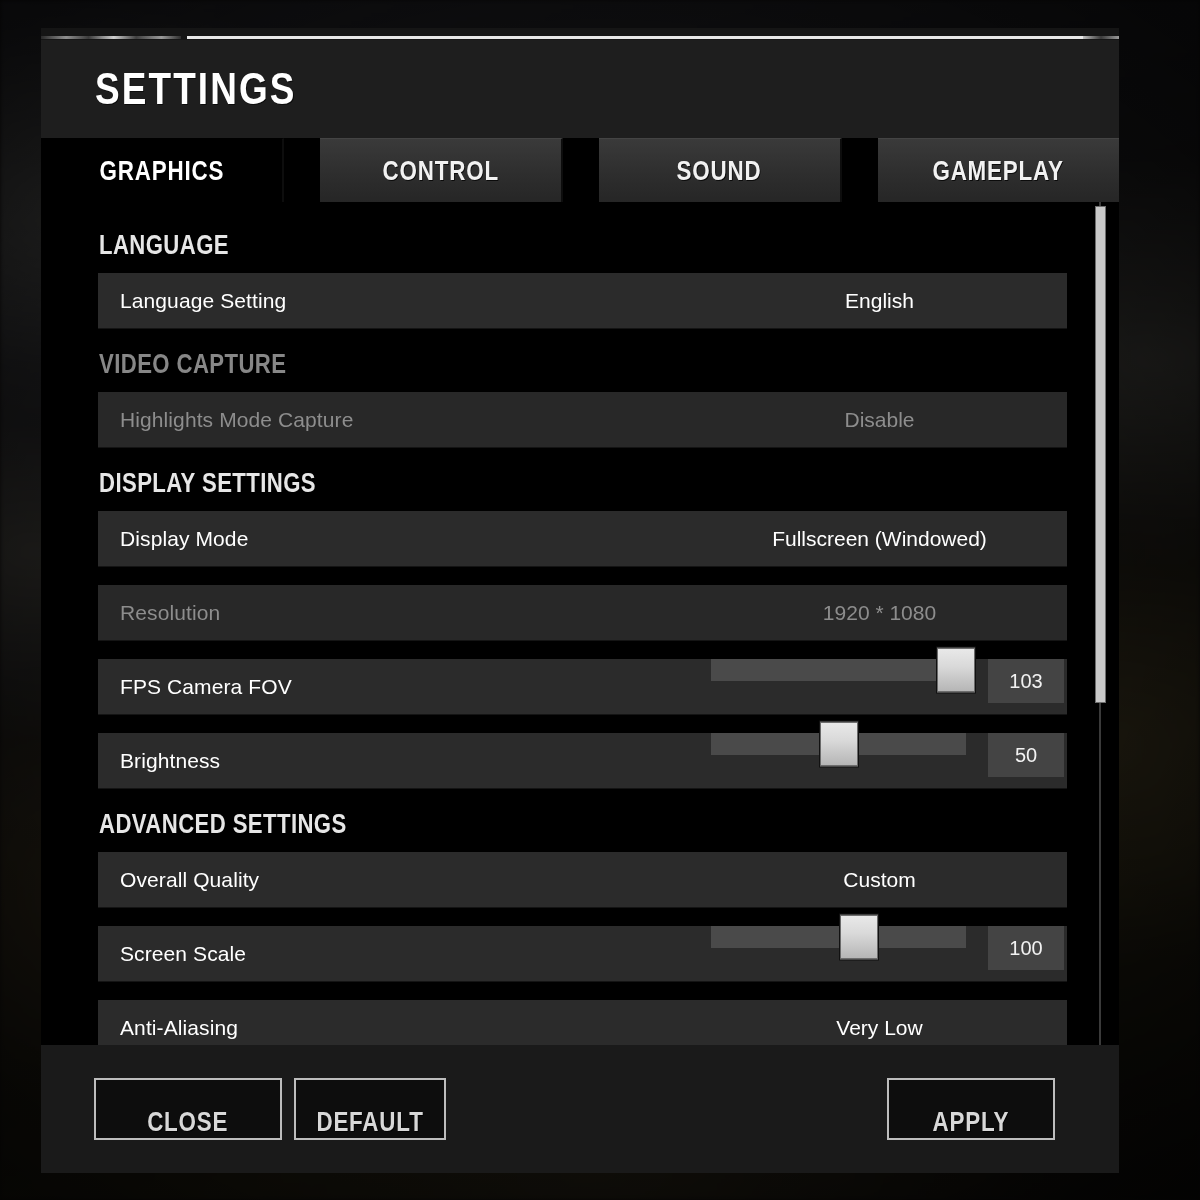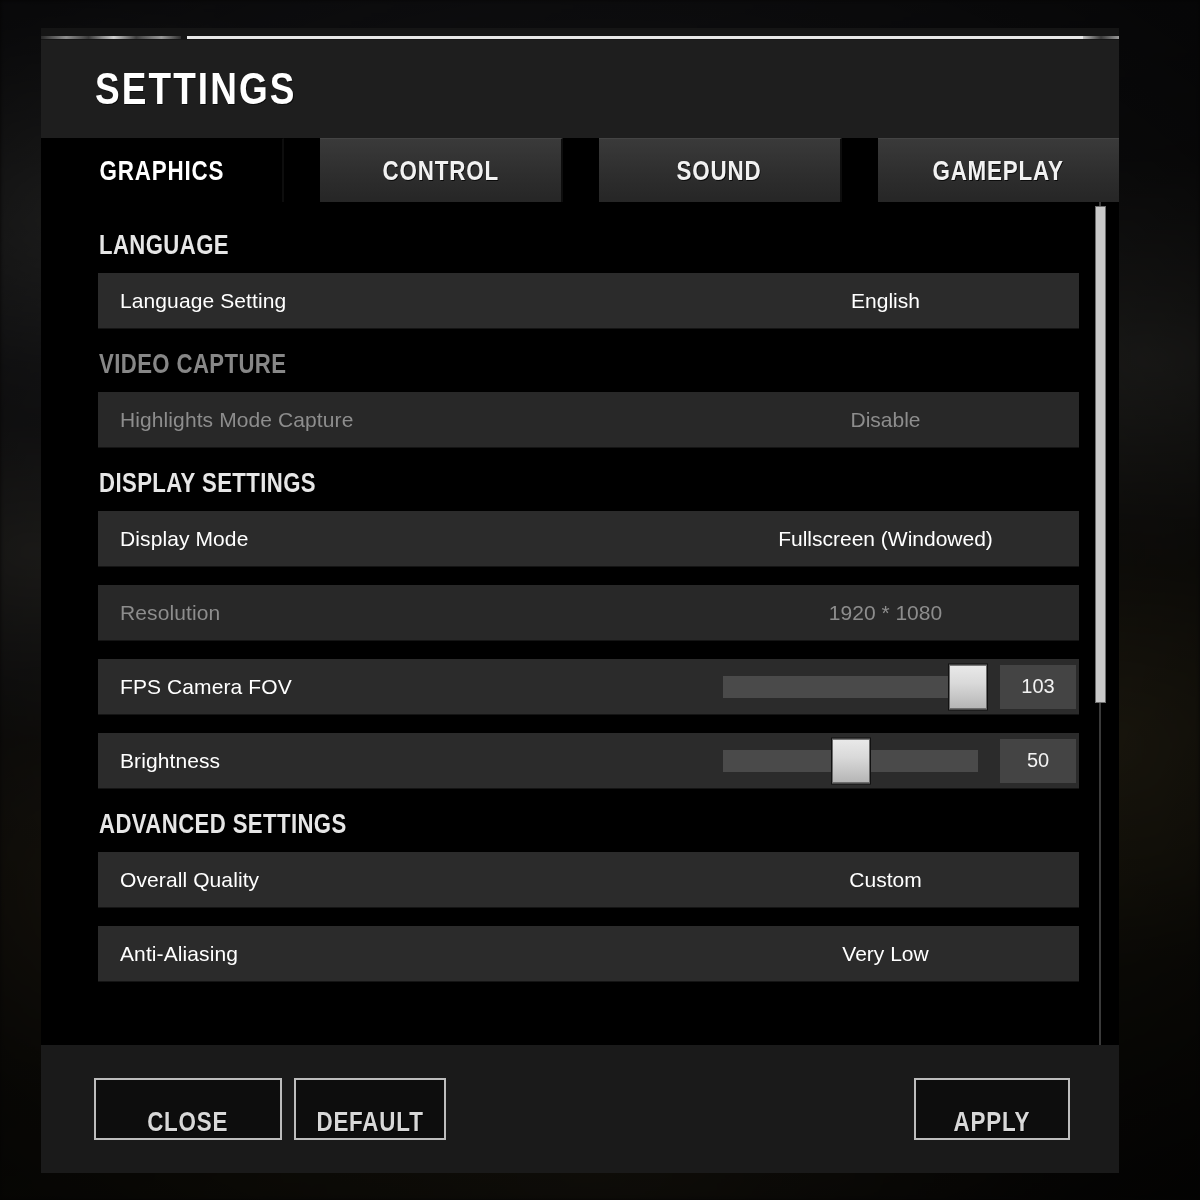--- a/index.html
+++ b/index.html
@@ -118,21 +118,21 @@
   
   #content-wrap {
     position:relative;
     flex:1 1 auto;
     background:#000;
     overflow:hidden;
   }
   #content {
     position:absolute;
     left:0; top:0; right:0; bottom:0;
-    padding:18px 40px 0 57px;
+    padding:18px 52px 0 57px;
     overflow:hidden;
   }
   .section-title {
     color:#e6e6e6;
     font-size:27px;
     font-weight:bold;
     letter-spacing:0.5px;
     transform:scaleX(0.82);
     transform-origin:left center;
     font-family:"Liberation Sans Narrow","Liberation Sans", sans-serif;
@@ -174,21 +174,21 @@
     white-space:nowrap;
     pointer-events:none;
   }
   .row.disabled .row-value { color:#8d8d8d; }
 
   
   .slider-zone {
     position:absolute;
     right:3px;
     top:0; bottom:0;
-    display:flex; align-items:center;
+    display:flex; 
   }
   .track {
     position:relative;
     width:255px; height:22px;
     background:#4a4a4a;
     margin-right:22px;
     cursor:pointer;
   }
   .knob {
     position:absolute;
@@ -247,21 +247,21 @@
     font-size:28px;
     font-weight:bold;
     letter-spacing:1px;
     transform:scaleX(0.8);
     font-family:"Liberation Sans Narrow","Liberation Sans", sans-serif;
     text-shadow:1px 1px 0 rgba(0,0,0,0.7);
     white-space:nowrap;
   }
   #btn-close { position:absolute; left:53px; width:188px; }
   #btn-default { position:absolute; left:253px; width:152px; }
-  #btn-apply  { position:absolute; right:49px; width:156px; }
+  #btn-apply  { position:absolute; right:64px; width:168px; }
 </style>
 </head>
 <body>
 
 <div id="bg"></div>
 <div id="bg-vignette"></div>
 
 <div id="dialog">
 
   <div id="top-sliver">
@@ -325,20 +325,29 @@
             <div class="track">
               <div class="knob" style="left: 50%;"></div>
             </div>
             <div class="val-box">50</div>
           </div>
         </div>
         <div class="section-title">ADVANCED SETTINGS</div>
         <div class="row">
           <span class="row-label">Overall Quality</span>
           <span class="row-value">Custom</span>
+        </div>
+        <div class="row">
+          <span class="row-label">Screen Scale</span>
+          <div class="slider-zone">
+            <div class="track">
+              <div class="knob" style="left: 58%;"></div>
+            </div>
+            <div class="val-box">100</div>
+          </div>
         </div>
         <div class="row">
           <span class="row-label">Anti-Aliasing</span>
           <span class="row-value">Very Low</span>
         </div>
       </div>
     <div id="scrollbar-track"></div>
     <div id="scrollbar-thumb"></div>
   </div>
 

